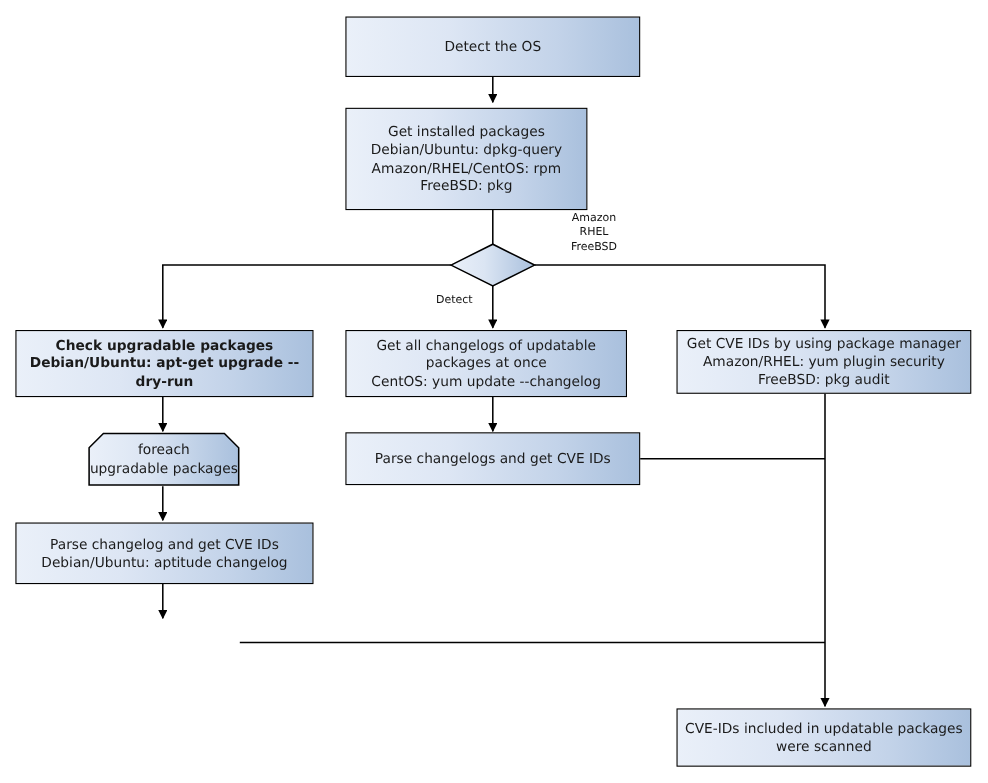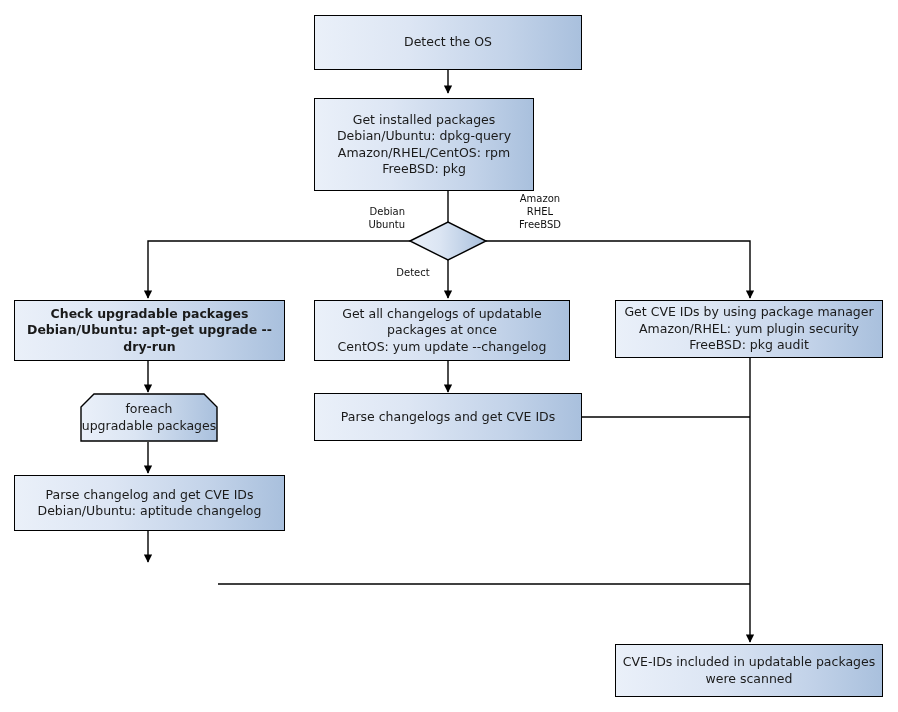--- a/index.html
+++ b/index.html
@@ -141,22 +141,20 @@
         <linearGradient id="dgrad" x1="0" y1="0" x2="1" y2="0">
           <stop offset="0%" stop-color="#eaf0f9"></stop>
           <stop offset="40%" stop-color="#dbe5f3"></stop>
           <stop offset="100%" stop-color="#a9c0dd"></stop>
         </linearGradient>
       </defs>
       <path d="M 2 21 L 40 2 L 78 21 L 40 40 Z" fill="url(#dgrad)" stroke="#000000" stroke-width="1.4"></path>
     </svg>
   </div>
 
-  <div class="edge-label r" style="left:305px; top:205px; width:100px;">Debian
-Ubuntu</div>
 
   <div class="edge-label c" style="left:495px; top:192px; width:90px;">Amazon
 RHEL
 FreeBSD</div>
 
   <div class="edge-label c" style="left:378px; top:266px; width:70px;">Detect</div>
 
   <div class="node" style="left:14px; top:300px; width:271px; height:61px;font-weight:bold;">
     <span class="txt">Check upgradable packages
 Debian/Ubuntu: apt-get upgrade --dry-run</span>

